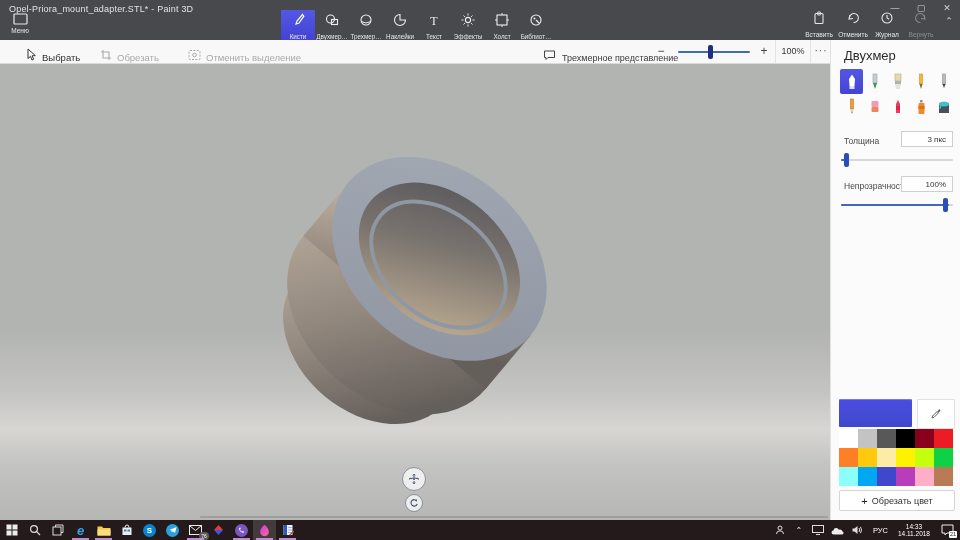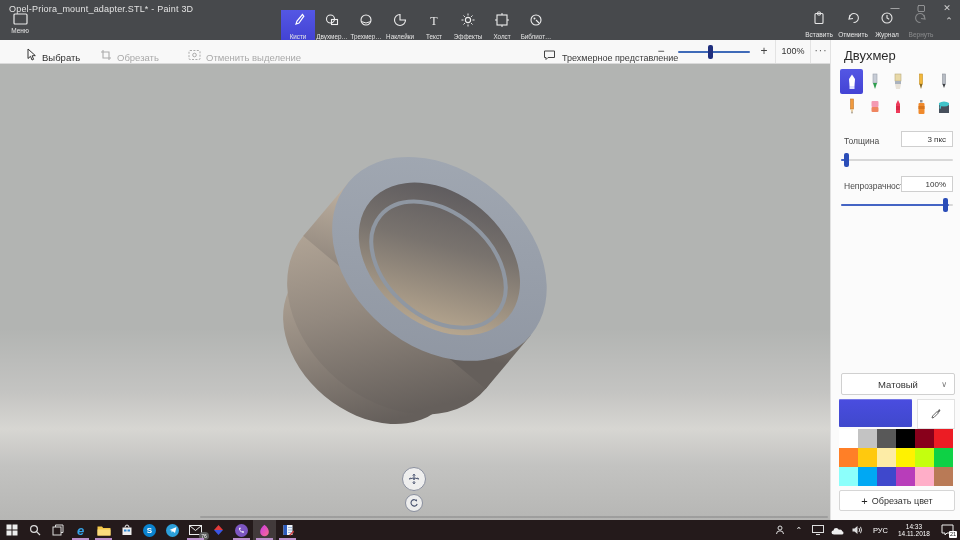--- a/index.html
+++ b/index.html
@@ -366,24 +366,20 @@
     <div class="strack" style="left:10px;top:119px"></div>
     <div class="sfill" style="left:10px;top:119px;width:6px"></div>
     <div class="shandle" style="left:13px;top:113px"></div>
 
     <span class="plabel" style="left:13px;top:141px">Непрозрачность</span>
     <div class="valbox" style="left:70px;top:136px">100%</div>
     <div class="strack" style="left:10px;top:164px"></div>
     <div class="sfill" style="left:10px;top:164px;width:108px"></div>
     <div class="shandle" style="left:112px;top:158px"></div>
 
-    <div id="finish-dd">
-      <span>Матовый</span>
-      <span class="chev">∨</span>
-    </div>
 
     <div id="cur-color" style="background: linear-gradient(rgb(74, 77, 224), rgb(63, 72, 204));"></div>
     <div id="eyedrop">
       <svg width="12" height="12" viewBox="0 0 12 12">
           <path d="M9.8 1.2 Q11 2.4 9.8 3.6 L8.6 4.8 L7.2 3.4 L8.4 2.2 Q8.6 1.2 9.8 1.2 Z" fill="#666"></path>
           <path d="M7 3.6 L8.4 5 L4 9.4 L2 10 L2.6 8 Z" fill="none" stroke="#666" stroke-width="1"></path>
         </svg>
     </div>
 
     <div id="palette">

